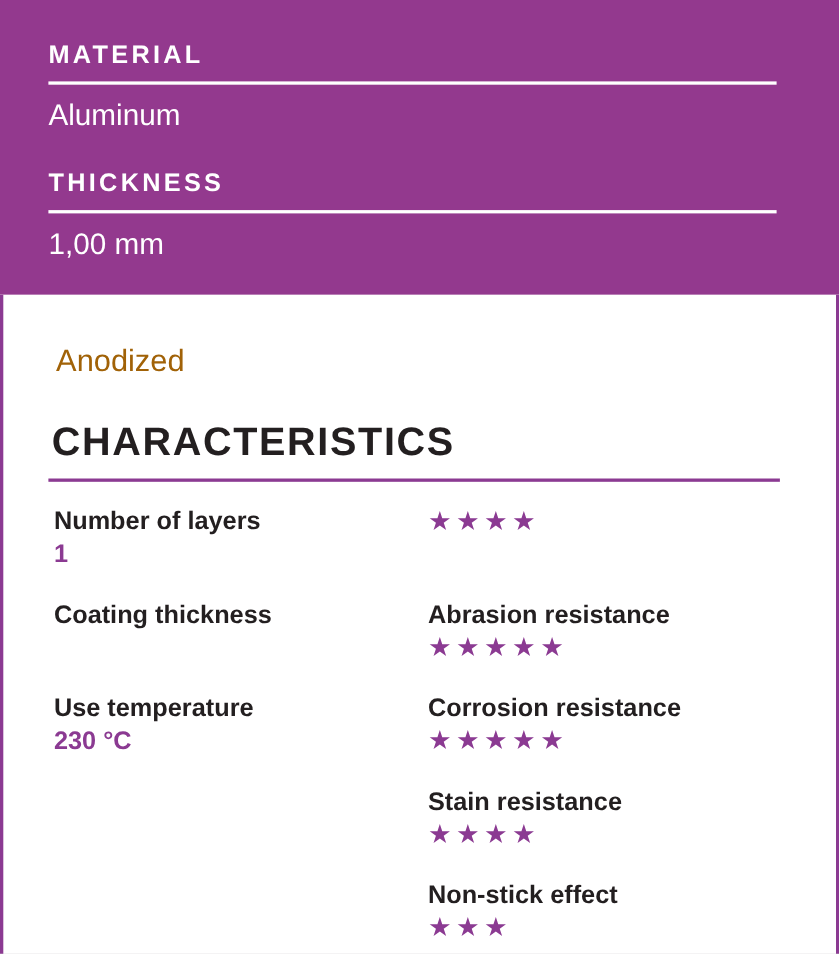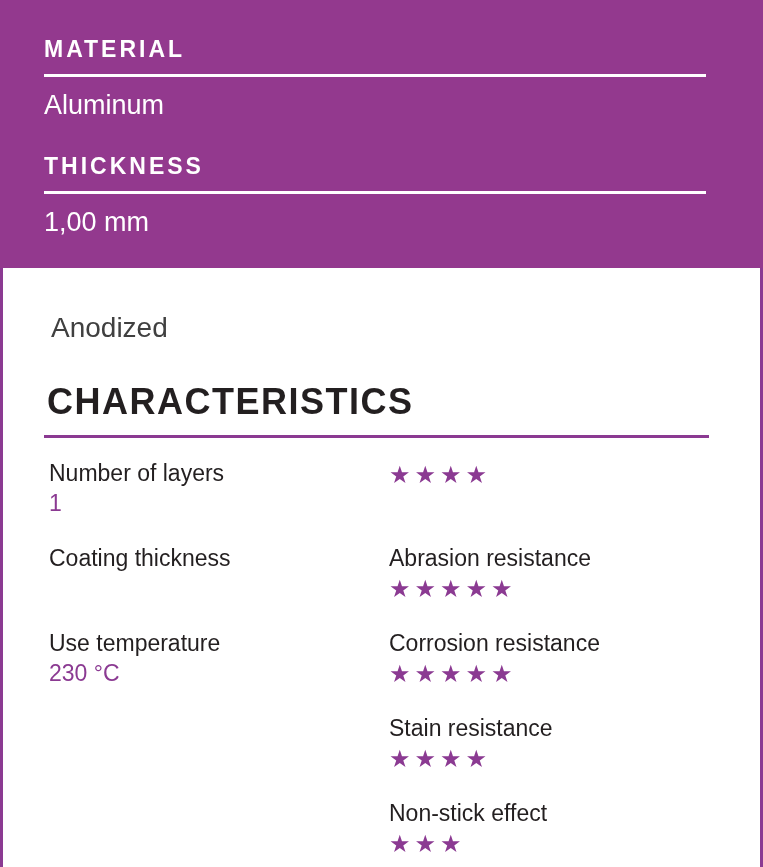--- a/index.html
+++ b/index.html
@@ -50,42 +50,42 @@
     color: #231f20;
   }
   .coating-title {
     font-size: 30px;
     font-weight: bold;
     letter-spacing: 2.5px;
     margin-left: 7px;
   }
   .coating-value {
     font-size: 28px;
-    color: #404040;
+    color: #a16207;
     margin: 8px 0 0 7px;
   }
   .char-title {
     font-size: 36px;
     font-weight: bold;
     letter-spacing: 1.5px;
     margin-top: 37px;
     margin-left: 3px;
   }
   .char-rule {
     border: 0;
     border-top: 3px solid #8B3A92;
     margin: 12px 0 0 0;
   }
   .char-grid {
     display: grid;
     grid-template-columns: 340px 1fr;
     margin-top: 21px;
     margin-left: 5px;
   }
-  .char-item { height: 85px; }
+  .char-item { height: 85px; font-weight: bold; }
   .char-label {
     font-size: 23px;
     line-height: 29px;
     color: #231f20;
   }
   .char-value {
     font-size: 23px;
     line-height: 30px;
     color: #8B3A92;
   }

